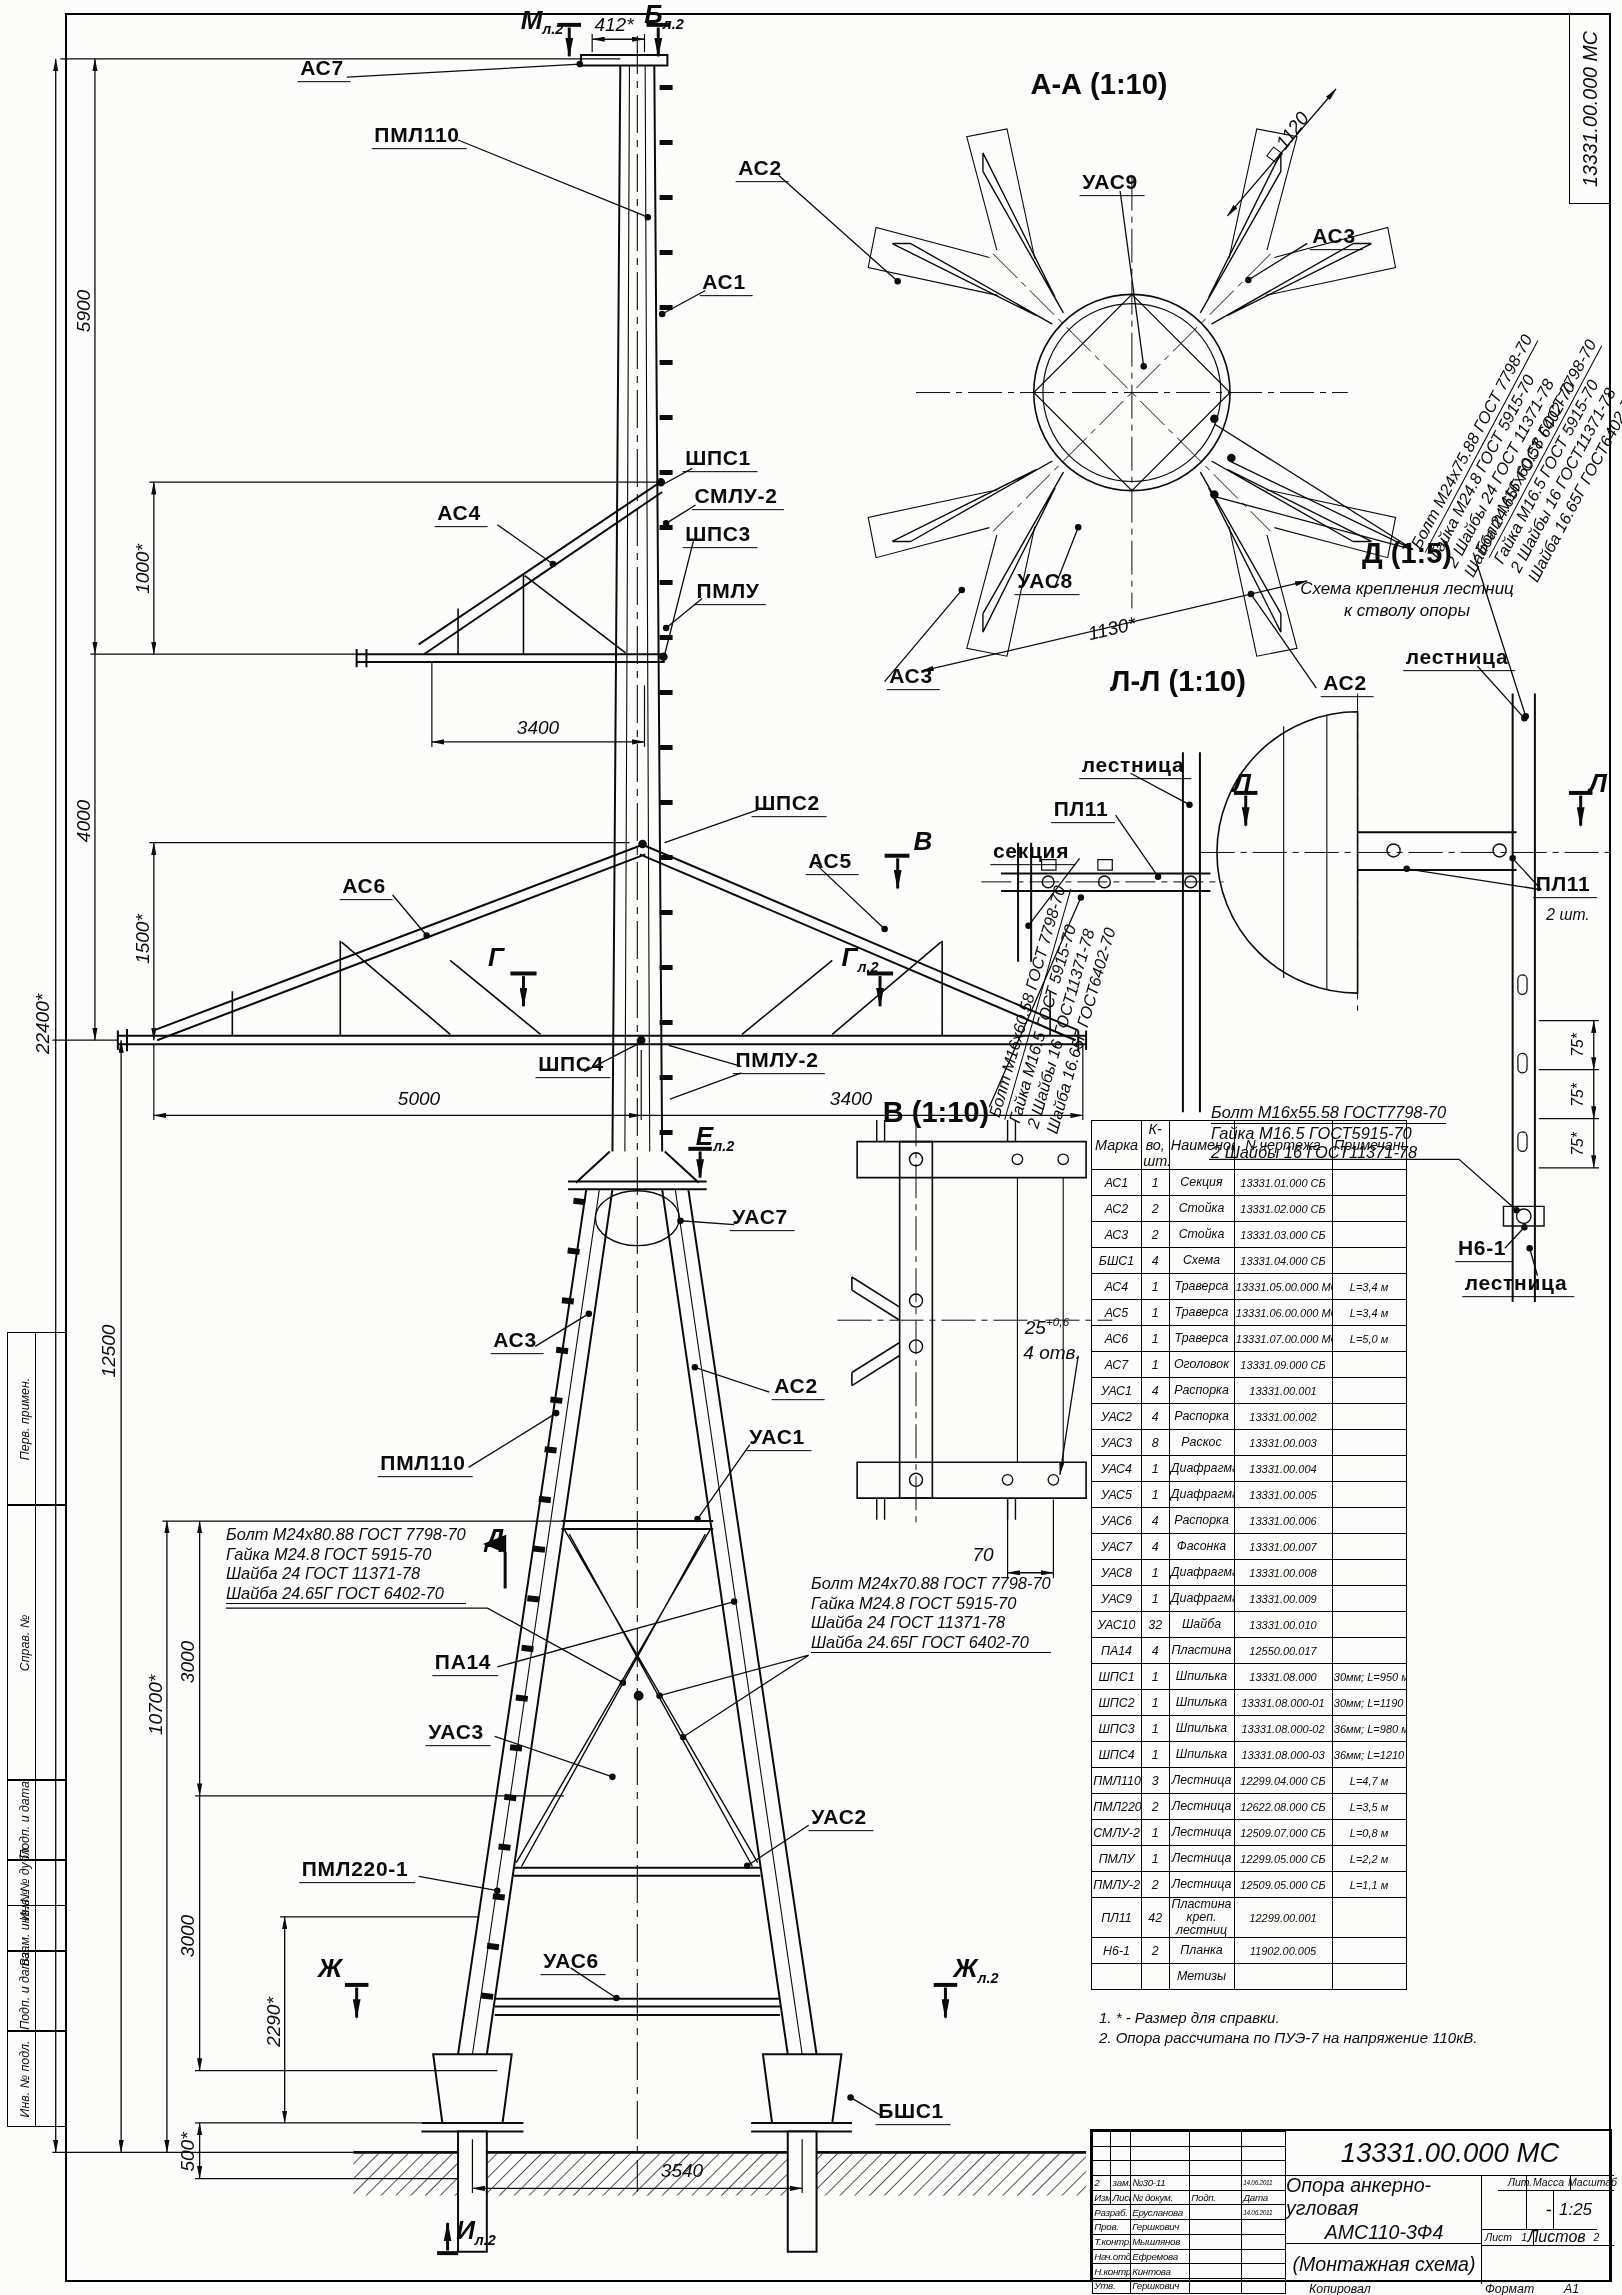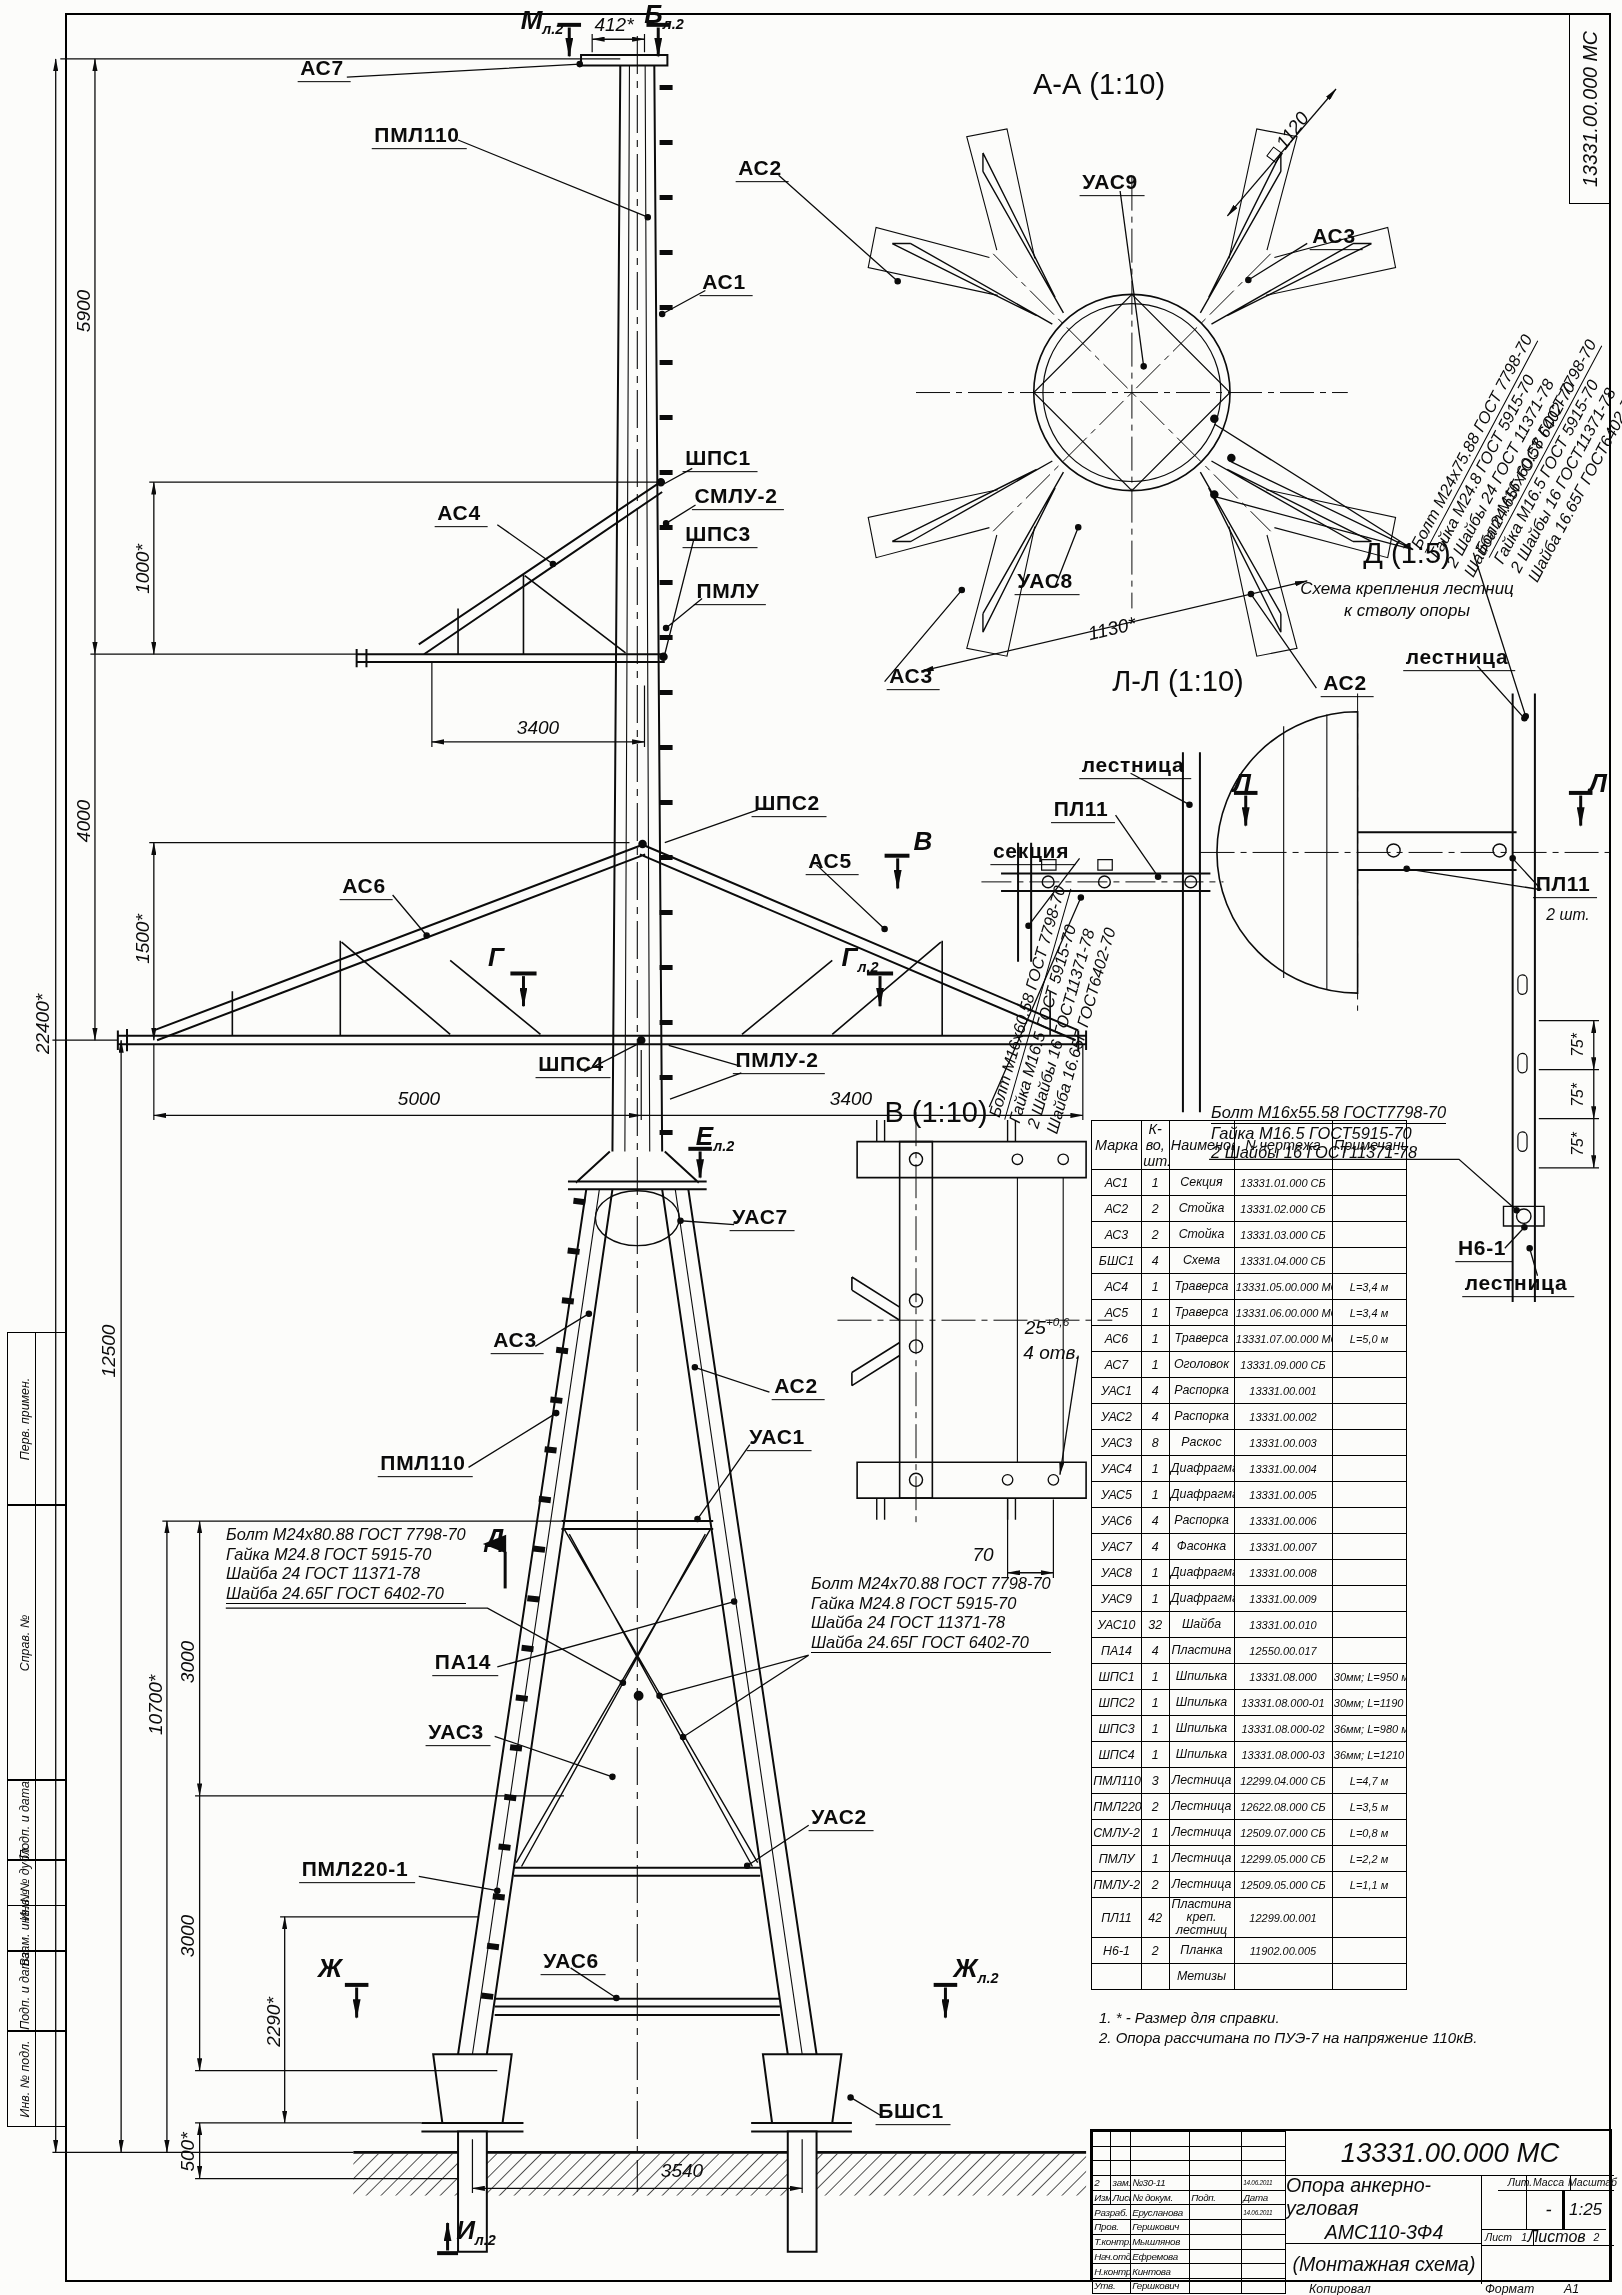--- a/index.html
+++ b/index.html
@@ -10,21 +10,21 @@
   svg.art{position:absolute;left:0;top:0;}
   svg.art *{vector-effect:non-scaling-stroke;}
   .pin{position:absolute;transform:translate(-50%,-50%);white-space:nowrap;}
   .mark{font-weight:bold;font-size:21px;letter-spacing:0.7px;
         border-bottom:1.6px solid #000;padding:0 6.5px 0.7px 2.6px;}
   .dim{font-style:italic;font-size:19px;white-space:nowrap;}
   .small{font-size:15.7px;}
   .rot{transform:translate(-50%,-50%) rotate(-90deg);}
   .sec{font-weight:bold;font-size:26px;font-style:italic;}
   .sec .s{font-size:14.4px;position:relative;top:5.9px;}
-  .vtitle{font-weight:normal;font-size:29px;}
+  .vtitle{font-weight:bold;font-size:29px;}
   .vsub{font-style:italic;font-size:17px;}
   .note{position:absolute;font-style:italic;font-size:16.4px;line-height:19.6px;white-space:nowrap;}
   .note .bl{display:block;}
   .ub-first .bl:first-child{border-bottom:1.3px solid #000;}
   .ub-last .bl:last-child{border-bottom:1.3px solid #000;}
   .rot62{transform:rotate(-62deg);transform-origin:0 0;}
   .rot74{transform:rotate(-74deg);transform-origin:0 0;}
   .sq{display:inline-block;width:9.8px;height:9.8px;border:1.6px solid #000;margin-right:3.9px;}
   
   .parts{position:absolute;left:1091px;top:1120px;width:315px;border-collapse:collapse;
@@ -767,21 +767,21 @@
       <span>Опора анкерно-угловая</span>
       <span>АМС110-3Ф4</span>
     </div>
     <div class="msch">(Монтажная схема)</div>
     <div class="rb">
       <div class="hd" style="left:16px;width:44px">Лит.</div>
       <div class="hd" style="left:44px;width:44px;border-left:1px solid #000">Масса</div>
       <div class="hd" style="left:88px;width:44px;border-left:1px solid #000">Масштаб</div>
       <div class="vl" style="left:0;top:15.7px;width:44px;height:39px;border-bottom:1px solid #000"></div>
       <div class="vl" style="left:44px;top:15.7px;width:44px;height:39px;border-left:1px solid #000;border-bottom:1px solid #000;font-size:18.3px">-</div>
-      <div class="vl" style="left:80px;top:15.7px;width:44px;height:39px;border-left:3px solid #000000;border-bottom:1px solid #000;font-size:17px">1:25</div>
+      <div class="vl" style="left:71px;top:15.7px;width:44px;height:39px;border-left:1px solid #000000;border-bottom:1px solid #000;font-size:17px">1:25</div>
       <div class="vl" style="left:0;top:55px;width:33px;height:15.7px;font-size:10.5px;border-bottom:1px solid #000">Лист</div>
       <div class="vl" style="left:33px;top:55px;width:18.3px;height:15.7px;font-size:10.5px;border-bottom:1px solid #000">1</div>
       <div class="vl" style="left:51px;top:55px;width:46px;height:15.7px;font-size:16px;border-left:1px solid #000;border-bottom:1px solid #000">Листов</div>
       <div class="vl" style="left:97px;top:55px;width:35px;height:15.7px;font-size:10.5px;border-bottom:1px solid #000">2</div>
     </div>
   </div>
   <div class="below" style="left:1309px;top:2282px">Копировал</div>
   <div class="below" style="left:1485px;top:2282px">Формат</div>
   <div class="below" style="left:1564px;top:2282px">А1</div>
 

